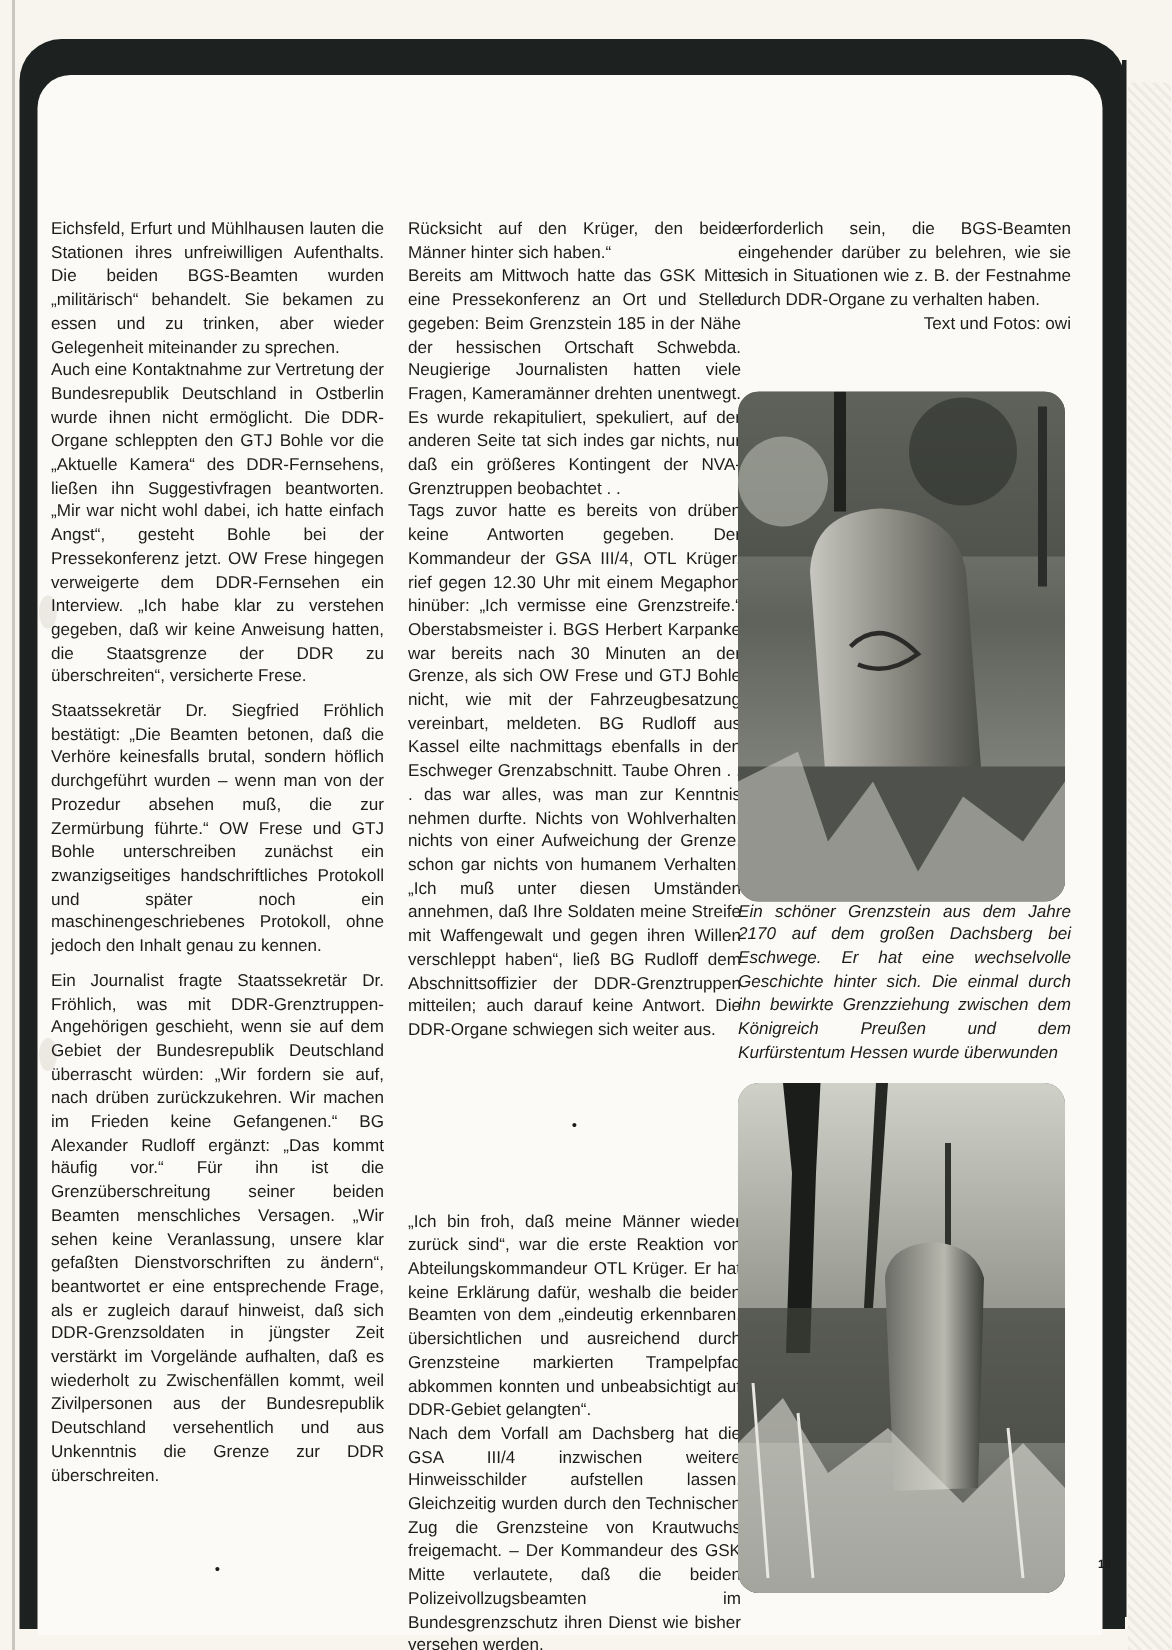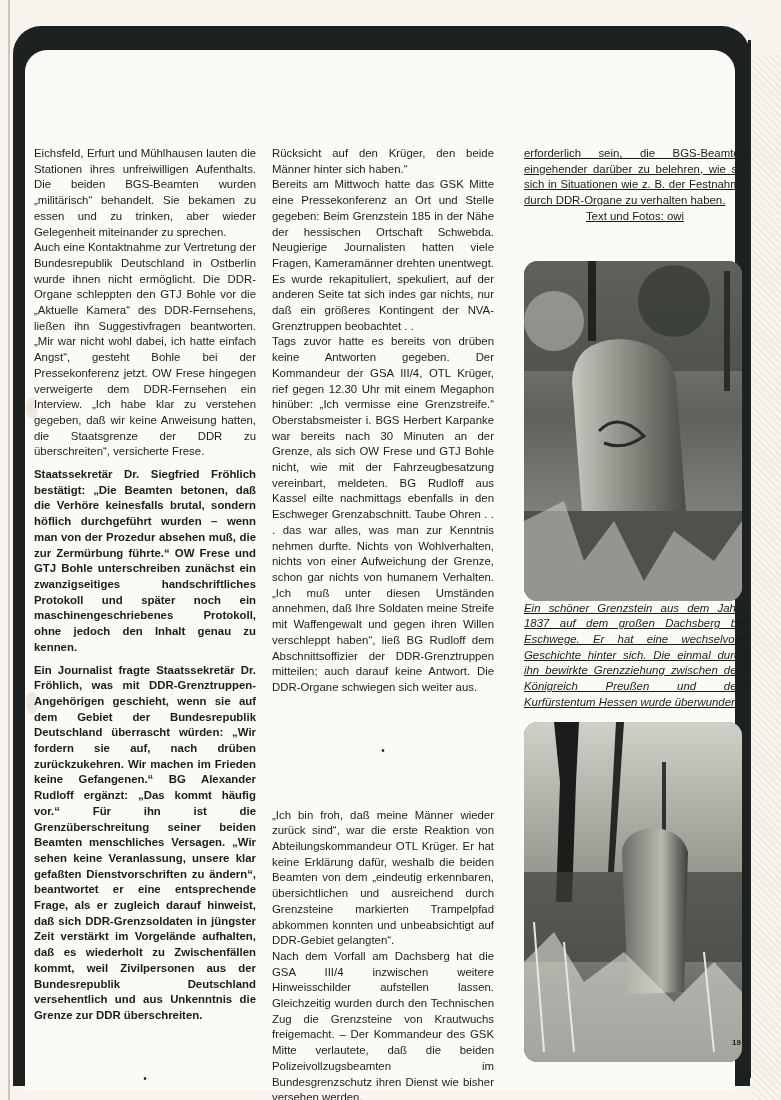--- a/index.html
+++ b/index.html
@@ -20,26 +20,26 @@
       position: absolute; left: 25px; top: 50px; width: 710px; height: 1040px;
       background: #fbfaf6; border-radius: 22px 22px 0 0;
     }
     .frame-right-rule { position: absolute; left: 748px; top: 40px; width: 3px; height: 1038px; background: #1d211f; }
     .col {
       position: absolute; top: 146px; width: 222px;
       font-size: 11.4px; line-height: 15.7px; text-align: justify;
       hyphens: manual;
     }
     .col p { margin: 0; }
-    .col p.gap { margin-top: 7px; font-weight: bold; }
+    .col p.gap { margin-top: 7px; }
     #col1 { left: 34px; }
     #col2 { left: 272px; }
-    #col3 { left: 524px; text-decoration: underline; }
+    #col3 { left: 492px; }
     .separator-dot { text-align: center; margin: 50px 0 52px; font-size: 10px; line-height: 10px; }
-    .credit { text-align: center; margin-top: 1px; }
+    .credit { text-align: right; margin-top: 1px; }
     .photo {
       position: relative; width: 218px; border-radius: 14px; overflow: hidden;
       background: #6b6e66;
     }
     #photo1 { height: 340px; margin-top: 36px; }
     #photo2 { height: 340px; margin-top: 12px; }
     .caption { font-style: italic; margin-top: 16px; text-align: justify; }
     .page-number {
       position: absolute; left: 732px; top: 1038px; font-size: 8px; font-weight: bold;
     }
@@ -104,21 +104,21 @@
       <rect x="200" y="10" width="6" height="120" fill="#2a2d29"></rect>
       <circle cx="30" cy="60" r="30" fill="#c9cbc2" opacity="0.5"></circle>
       <circle cx="150" cy="40" r="36" fill="#2b2e2a" opacity="0.6"></circle>
       <path d="M48 120 Q50 80 95 78 Q145 80 152 120 L162 250 Q120 268 58 252 Z" fill="url(#s1)"></path>
       <path d="M75 170 Q95 150 120 175 Q100 190 80 182" stroke="#2a2a28" stroke-width="3" fill="none"></path>
       <rect x="0" y="250" width="218" height="90" fill="#4f524c"></rect>
       <path d="M0 260 L40 240 L60 300 L90 260 L120 320 L150 270 L190 300 L218 260 L218 340 L0 340 Z" fill="#d7d8cf" opacity="0.5"></path>
     </svg>
   </div>
 
-  <p class="caption">Ein schöner Grenzstein aus dem Jahre 1837 auf dem großen Dachsberg bei Eschwege. Er hat eine wechselvolle Geschichte hinter sich. Die einmal durch ihn bewirkte Grenzziehung zwischen dem Königreich Preußen und dem Kurfürstentum Hessen wurde überwunden</p>
+  <p class="caption">Ein schöner Grenzstein aus dem Jahre 2170 auf dem großen Dachsberg bei Eschwege. Er hat eine wechselvolle Geschichte hinter sich. Die einmal durch ihn bewirkte Grenzziehung zwischen dem Königreich Preußen und dem Kurfürstentum Hessen wurde überwunden</p>
 
   <div class="photo" id="photo2">
     <svg width="218" height="340" viewBox="0 0 218 340">
       <defs>
         <linearGradient id="g2" x1="0" y1="0" x2="0" y2="1">
           <stop offset="0" stop-color="#cfd0c8"></stop>
           <stop offset="0.4" stop-color="#9c9e95"></stop>
           <stop offset="1" stop-color="#50534d"></stop>
         </linearGradient>
         <linearGradient id="s2" x1="0" y1="0" x2="1" y2="0">

